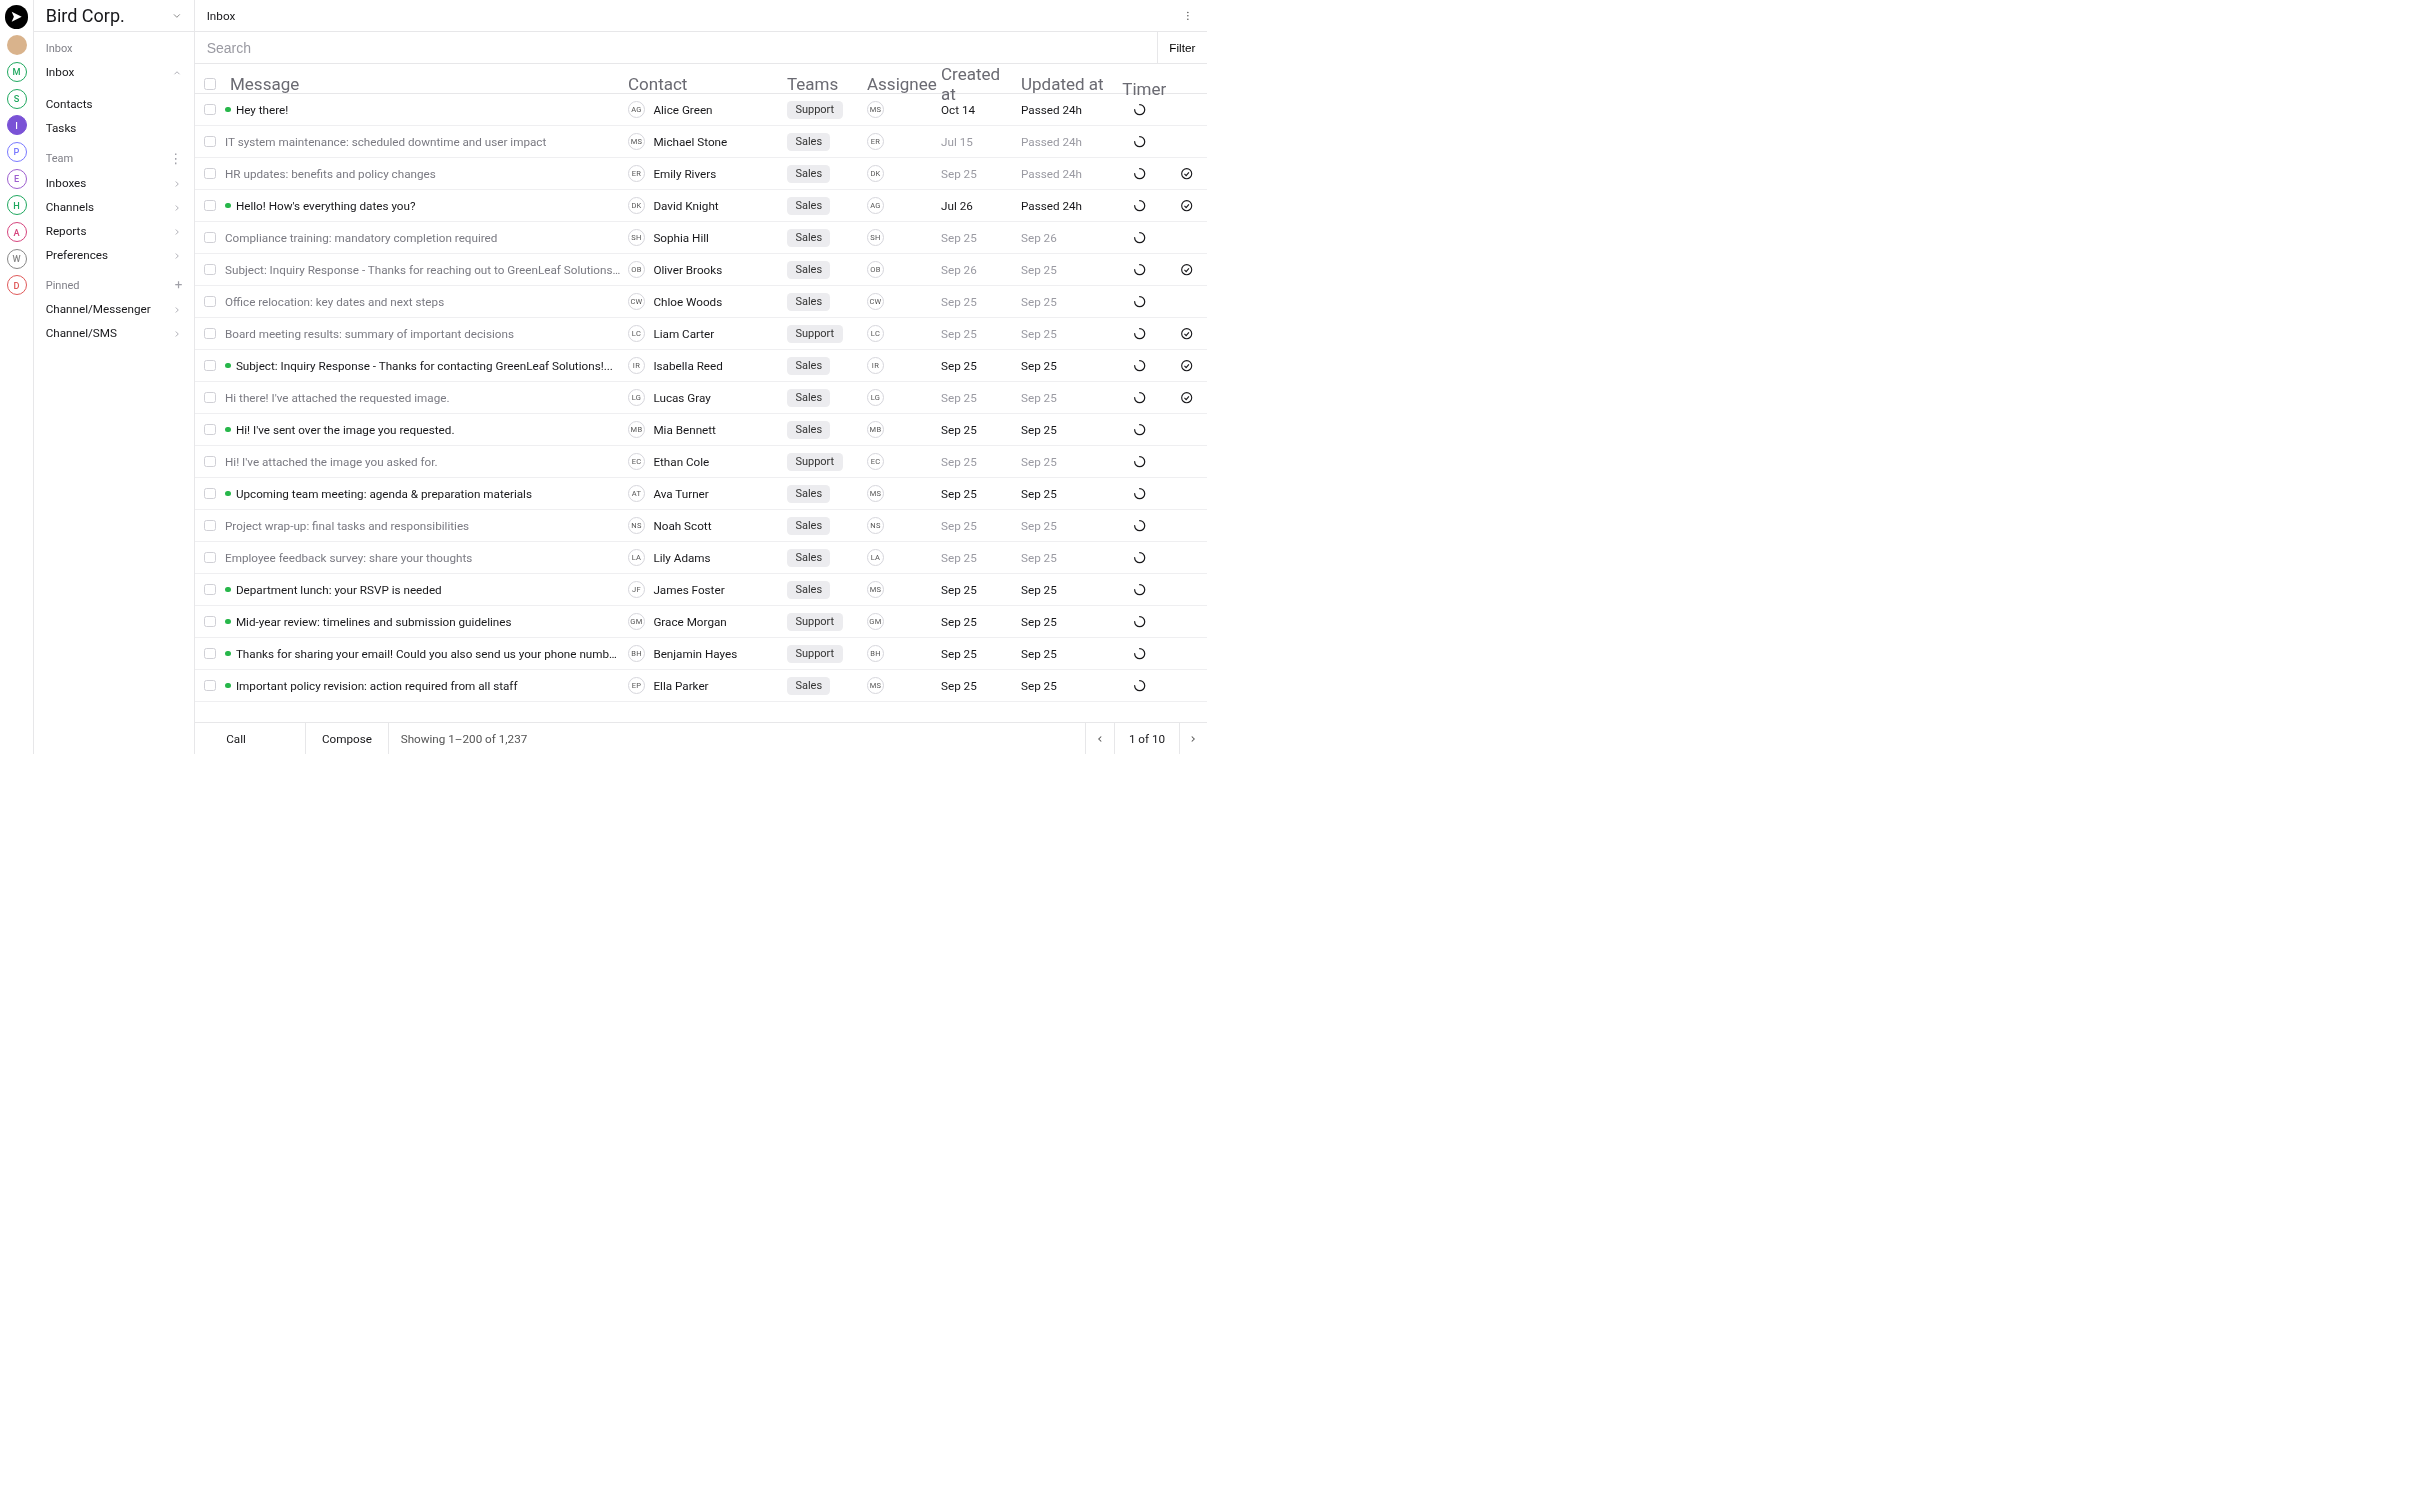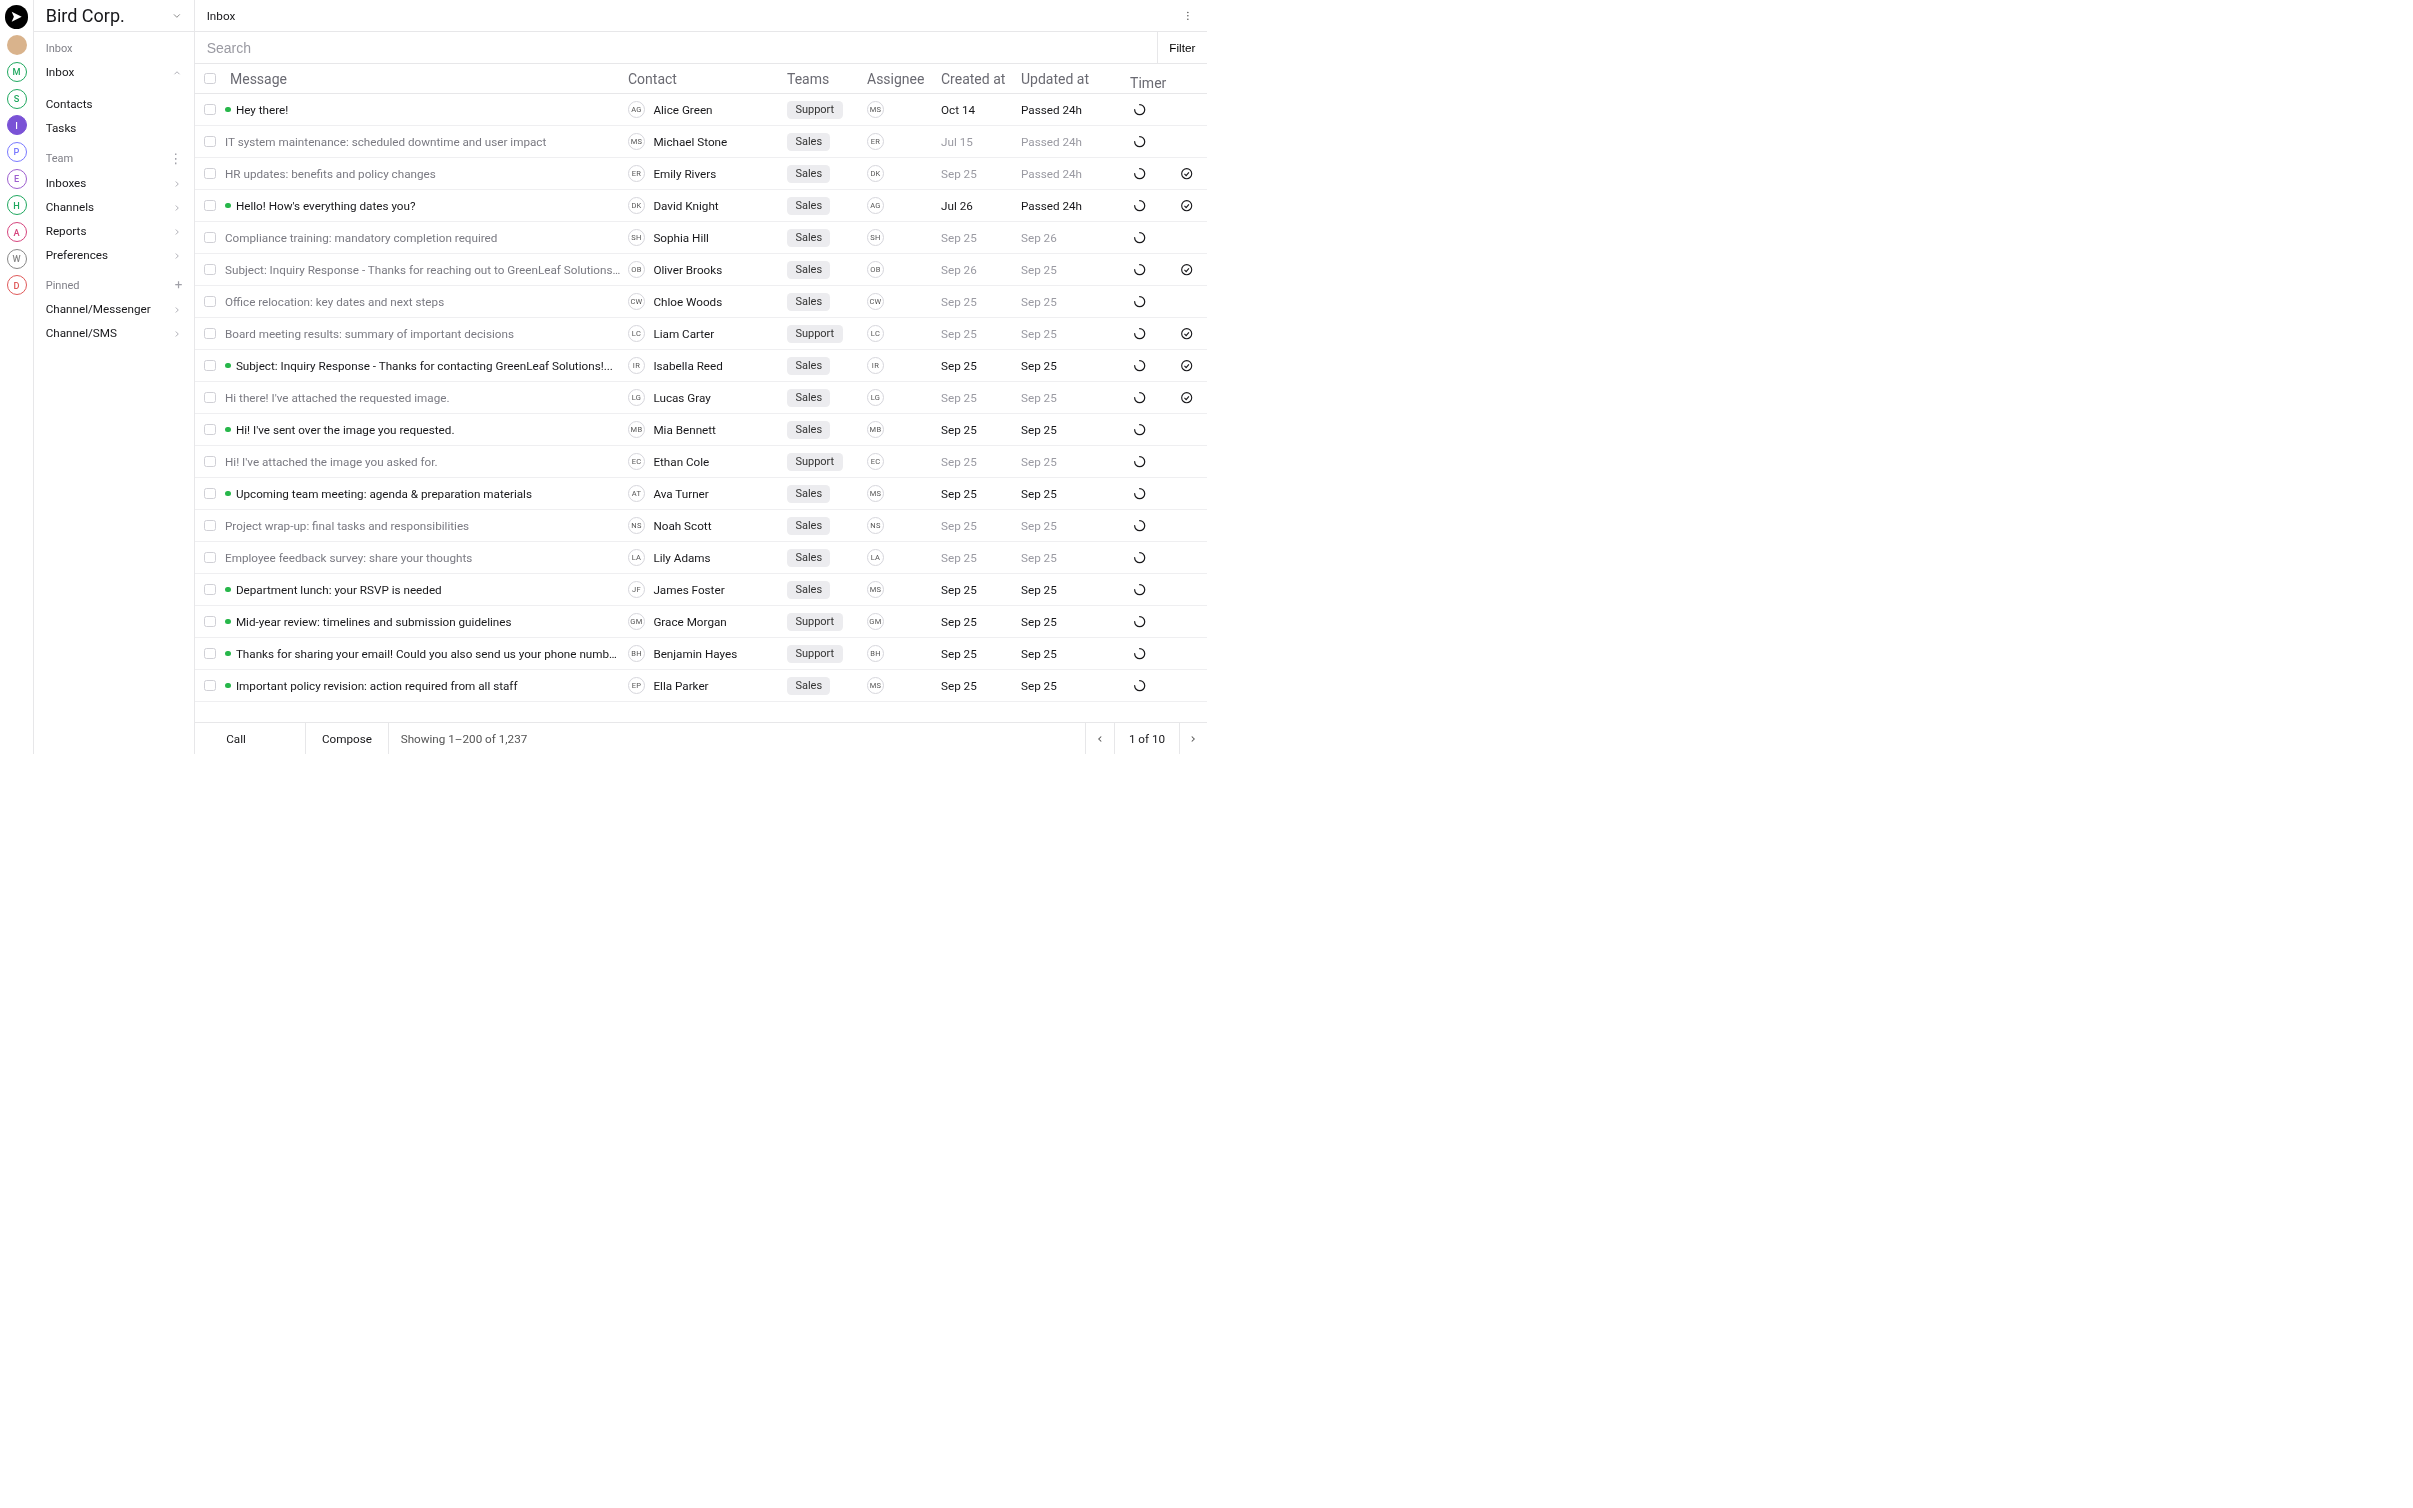--- a/index.html
+++ b/index.html
@@ -45,21 +45,21 @@
 .kebab { width:15px; height:15px; display:flex; align-items:center; justify-content:center; cursor:pointer; }
 .kebab svg { width:11.7px; height:11.7px; fill:#555; }
 
 .searchbar { height:32px; border-bottom:0.8px solid #e7e7e9; display:flex; align-items:center; }
 .search-input { flex:1; border:none; outline:none; padding:0 11.7px; font-size:14px; color:#18181b; background:transparent; }
 .search-input::placeholder { color:#9a9aa2; }
 .filter-btn { border-left:0.8px solid #e7e7e9; height:100%; padding:0 11.7px; display:flex; align-items:center; background:none; border-top:none; border-right:none; border-bottom:none; cursor:pointer; font-size:11.7px; }
 
 .table { flex:1; overflow:auto; }
 .thead, .trow { display:grid; grid-template-columns: 30px minmax(251px,1fr) 159px 80px 74px 80px 92px 60px 34px; align-items:center; }
-.thead { height:30px; border-bottom:0.8px solid #e7e7e9; color:#6a6a72; font-size:14px; }
+.thead { height:30px; border-bottom:0.8px solid #e7e7e9; color:#6a6a72; font-size:17px; }
 .th { padding-right:6.7px; }
 .th-msg { padding-left:5px; }
 .trow { height:32px; border-bottom:0.8px solid #efeff1; }
 .td { padding-right:6.7px; white-space:nowrap; overflow:hidden; text-overflow:ellipsis; }
 .chkcell { display:flex; align-items:center; justify-content:center; }
 .chk { width:11.7px; height:11.7px; border:1.3px solid #d0d0d6; border-radius:2.5px; background:#fff; }
 .msgcell { display:flex; align-items:center; gap:5px; min-width:0; }
 .dot { width:5.9px; height:5.9px; border-radius:50%; background:#27b74a; flex-shrink:0; }
 .msg-text { overflow:hidden; text-overflow:ellipsis; white-space:nowrap; font-size:11.7px; }
 .trow.read .msg-text { color:#7a7a82; }

